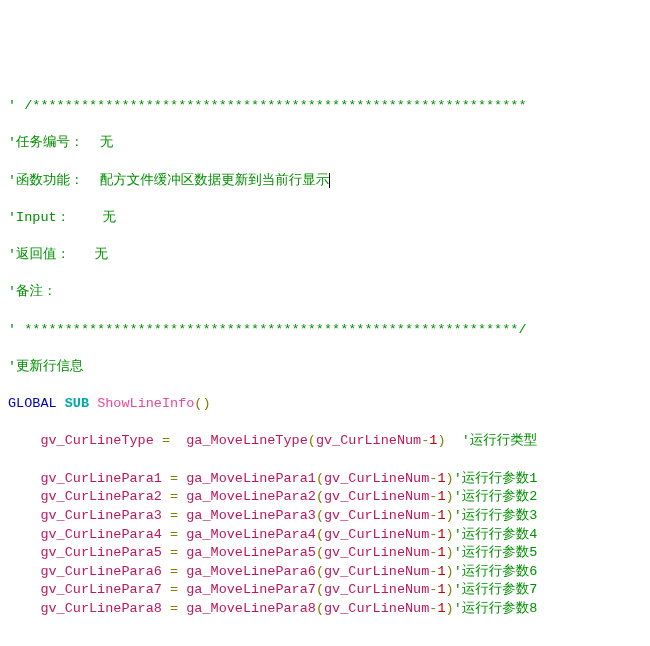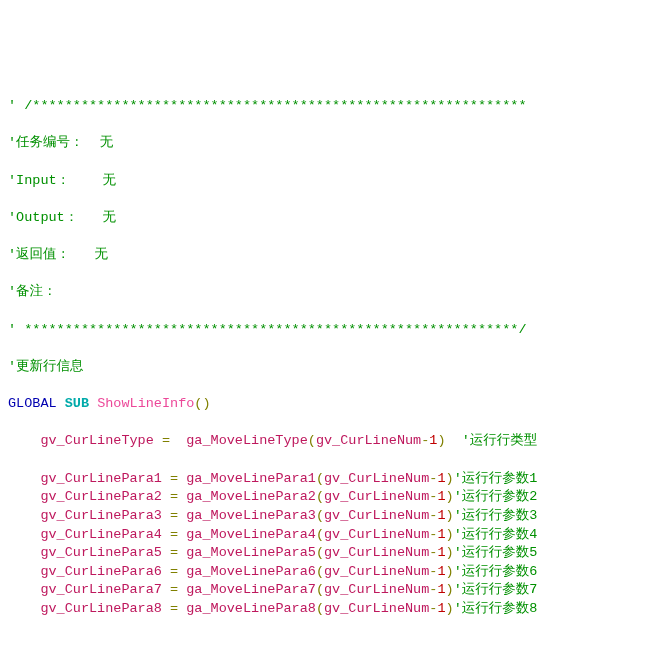--- a/index.html
+++ b/index.html
@@ -30,22 +30,22 @@
 }
 </style>
 </head>
 <body>
 
 
 
 <div class="code-view">
 <span class="line"><span class="tok-comment">' /*************************************************************</span></span>
 <span class="line"><span class="tok-comment">'任务编号：  无</span></span>
+<span class="line"><span class="tok-comment">'函数功能：  配方文件缓冲区数据更新到当前行显示</span><span class="cursor"></span></span>
 <span class="line"><span class="tok-comment">'Input：    无</span></span>
-<span class="line"><span class="tok-comment">'Output：   无</span></span>
 <span class="line"><span class="tok-comment">'返回值：   无</span></span>
 <span class="line"><span class="tok-comment">'备注：</span></span>
 <span class="line"><span class="tok-comment">' *************************************************************/</span></span>
 <span class="line"><span class="tok-comment">'更新行信息</span></span>
 <span class="line"><span class="tok-keyword">GLOBAL</span> <span class="tok-sub">SUB</span> <span class="tok-funcname">ShowLineInfo</span><span class="tok-sym">()</span></span>
 <span class="line"><span>    </span><span class="tok-var">gv_CurLineType</span> <span class="tok-sym">=</span>  <span class="tok-var">ga_MoveLineType</span><span class="tok-sym">(</span><span class="tok-var">gv_CurLineNum</span><span class="tok-sym">-</span><span class="tok-number">1</span><span class="tok-sym">)</span>  <span class="tok-comment">'运行行类型</span></span>
 <span class="line"><span>    </span><span class="tok-var">gv_CurLinePara1</span> <span class="tok-sym">=</span> <span class="tok-var">ga_MoveLinePara1</span><span class="tok-sym">(</span><span class="tok-var">gv_CurLineNum</span><span class="tok-sym">-</span><span class="tok-number">1</span><span class="tok-sym">)</span><span class="tok-comment">'运行行参数1</span></span><span class="line"><span>    </span><span class="tok-var">gv_CurLinePara2</span> <span class="tok-sym">=</span> <span class="tok-var">ga_MoveLinePara2</span><span class="tok-sym">(</span><span class="tok-var">gv_CurLineNum</span><span class="tok-sym">-</span><span class="tok-number">1</span><span class="tok-sym">)</span><span class="tok-comment">'运行行参数2</span></span><span class="line"><span>    </span><span class="tok-var">gv_CurLinePara3</span> <span class="tok-sym">=</span> <span class="tok-var">ga_MoveLinePara3</span><span class="tok-sym">(</span><span class="tok-var">gv_CurLineNum</span><span class="tok-sym">-</span><span class="tok-number">1</span><span class="tok-sym">)</span><span class="tok-comment">'运行行参数3</span></span><span class="line"><span>    </span><span class="tok-var">gv_CurLinePara4</span> <span class="tok-sym">=</span> <span class="tok-var">ga_MoveLinePara4</span><span class="tok-sym">(</span><span class="tok-var">gv_CurLineNum</span><span class="tok-sym">-</span><span class="tok-number">1</span><span class="tok-sym">)</span><span class="tok-comment">'运行行参数4</span></span><span class="line"><span>    </span><span class="tok-var">gv_CurLinePara5</span> <span class="tok-sym">=</span> <span class="tok-var">ga_MoveLinePara5</span><span class="tok-sym">(</span><span class="tok-var">gv_CurLineNum</span><span class="tok-sym">-</span><span class="tok-number">1</span><span class="tok-sym">)</span><span class="tok-comment">'运行行参数5</span></span><span class="line"><span>    </span><span class="tok-var">gv_CurLinePara6</span> <span class="tok-sym">=</span> <span class="tok-var">ga_MoveLinePara6</span><span class="tok-sym">(</span><span class="tok-var">gv_CurLineNum</span><span class="tok-sym">-</span><span class="tok-number">1</span><span class="tok-sym">)</span><span class="tok-comment">'运行行参数6</span></span><span class="line"><span>    </span><span class="tok-var">gv_CurLinePara7</span> <span class="tok-sym">=</span> <span class="tok-var">ga_MoveLinePara7</span><span class="tok-sym">(</span><span class="tok-var">gv_CurLineNum</span><span class="tok-sym">-</span><span class="tok-number">1</span><span class="tok-sym">)</span><span class="tok-comment">'运行行参数7</span></span><span class="line"><span>    </span><span class="tok-var">gv_CurLinePara8</span> <span class="tok-sym">=</span> <span class="tok-var">ga_MoveLinePara8</span><span class="tok-sym">(</span><span class="tok-var">gv_CurLineNum</span><span class="tok-sym">-</span><span class="tok-number">1</span><span class="tok-sym">)</span><span class="tok-comment">'运行行参数8</span></span>
 
 
 

